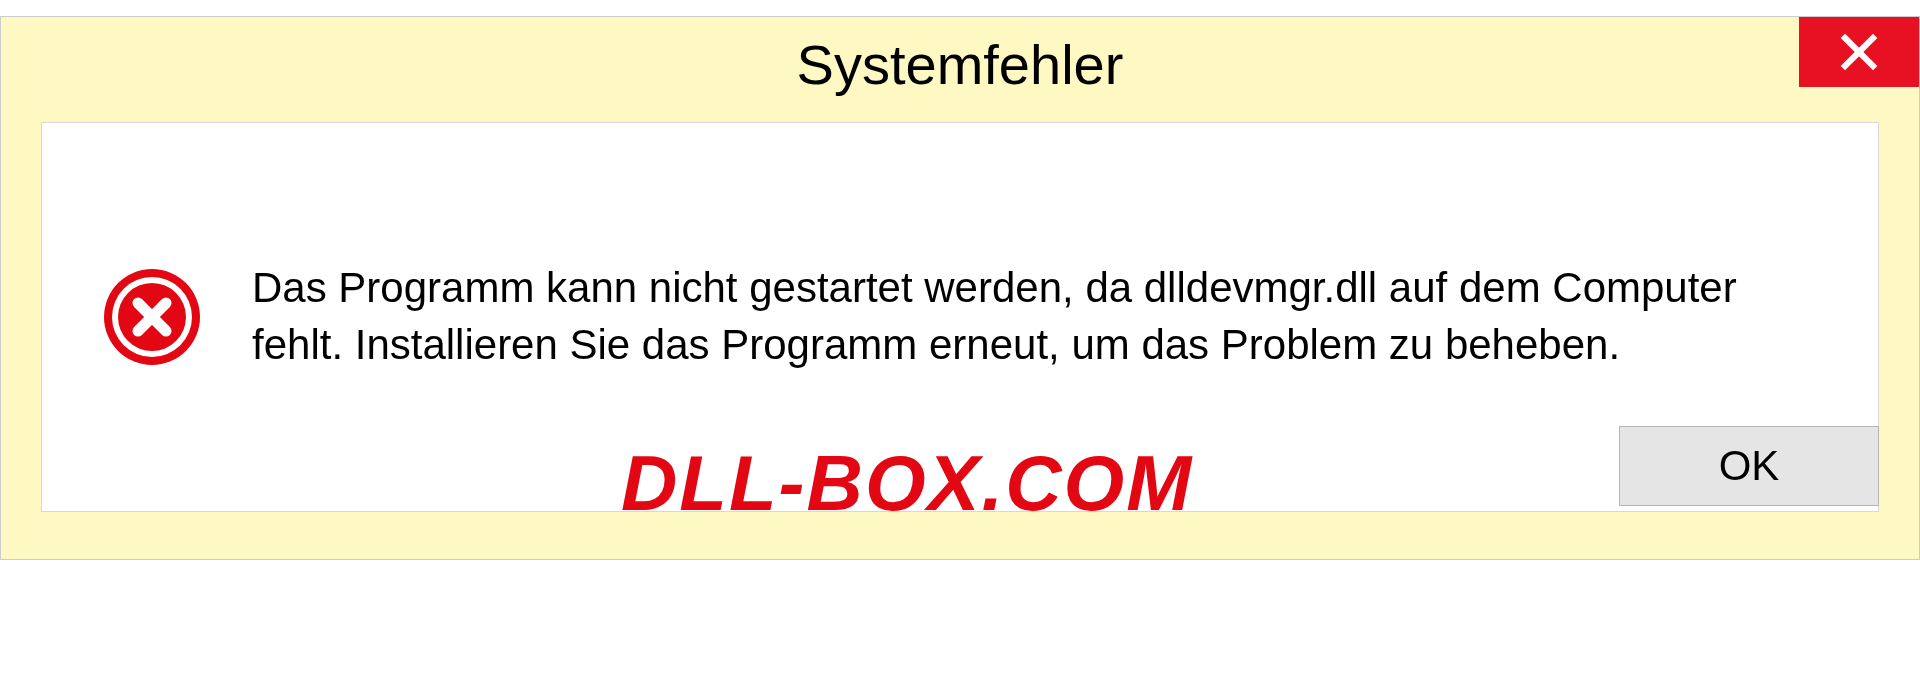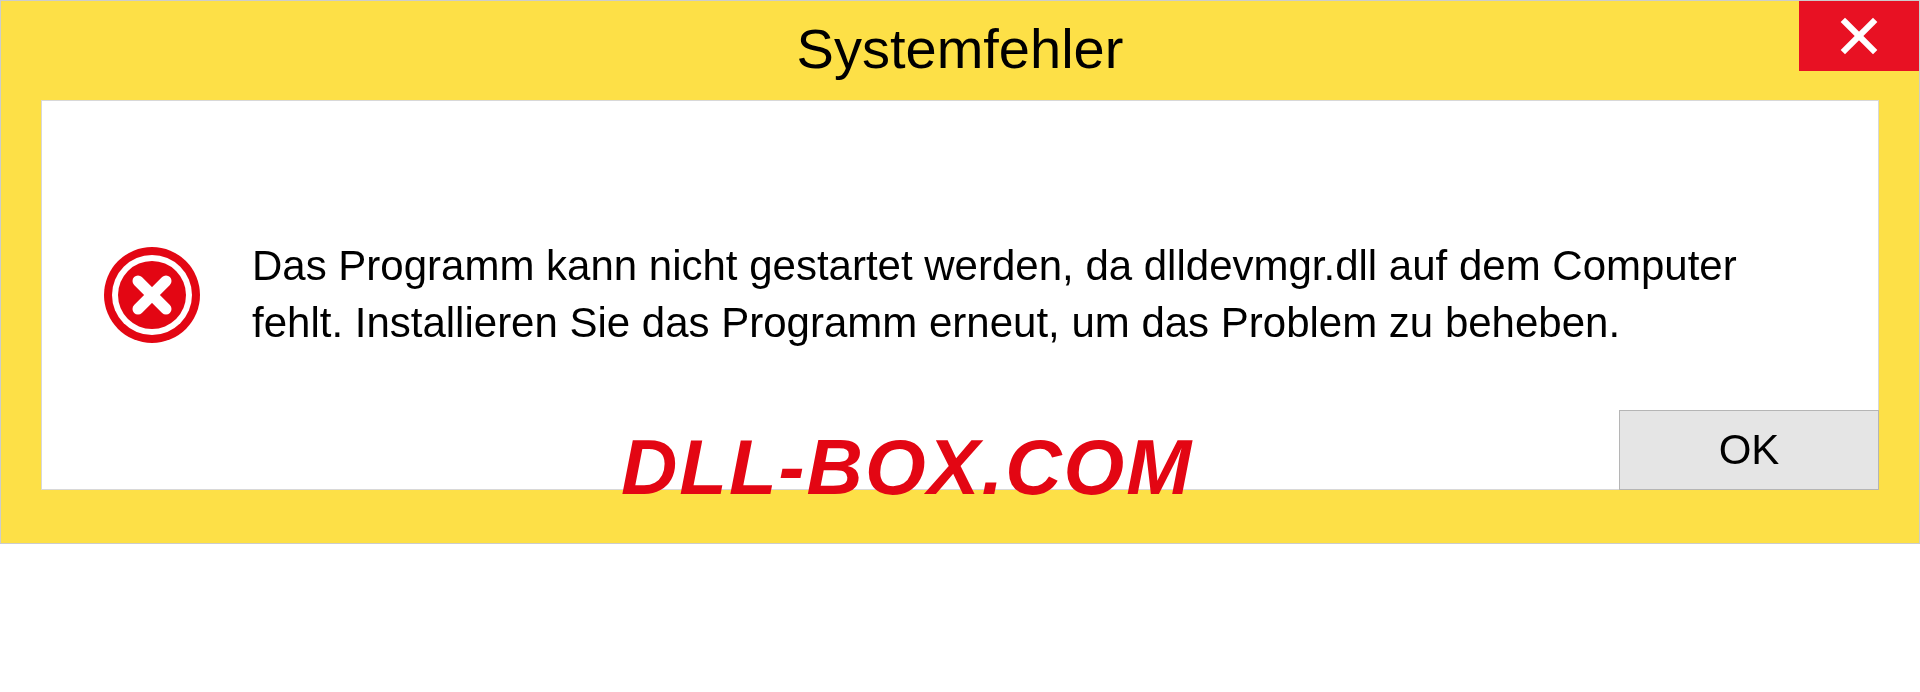--- a/index.html
+++ b/index.html
@@ -9,25 +9,25 @@
     }
     body {
       width: 1920px;
       height: 692px;
       font-family: "Segoe UI", Tahoma, Arial, sans-serif;
       background: #ffffff;
       position: relative;
     }
     .dialog {
       position: absolute;
-      top: 0;
+      top: 16px;
       left: 0;
       width: 1920px;
       height: 544px;
-      background: #fde047;
+      background: #fef9c3;
       border: 1px solid #cccccc;
     }
     .titlebar {
       position: relative;
       height: 95px;
       display: flex;
       align-items: center;
       justify-content: center;
     }
     .title {
@@ -45,21 +45,21 @@
       display: flex;
       align-items: center;
       justify-content: center;
       cursor: pointer;
     }
     .close-btn svg {
       width: 42px;
       height: 42px;
     }
     .body-panel {
-      margin: 4px 40px 0 40px;
+      margin: 10px 40px 0 40px;
       background: #ffffff;
       border: 1px solid #d8d8d8;
       height: 390px;
       display: flex;
       align-items: center;
       padding: 16px 60px;
       gap: 50px;
     }
     .error-icon {
       flex-shrink: 0;

